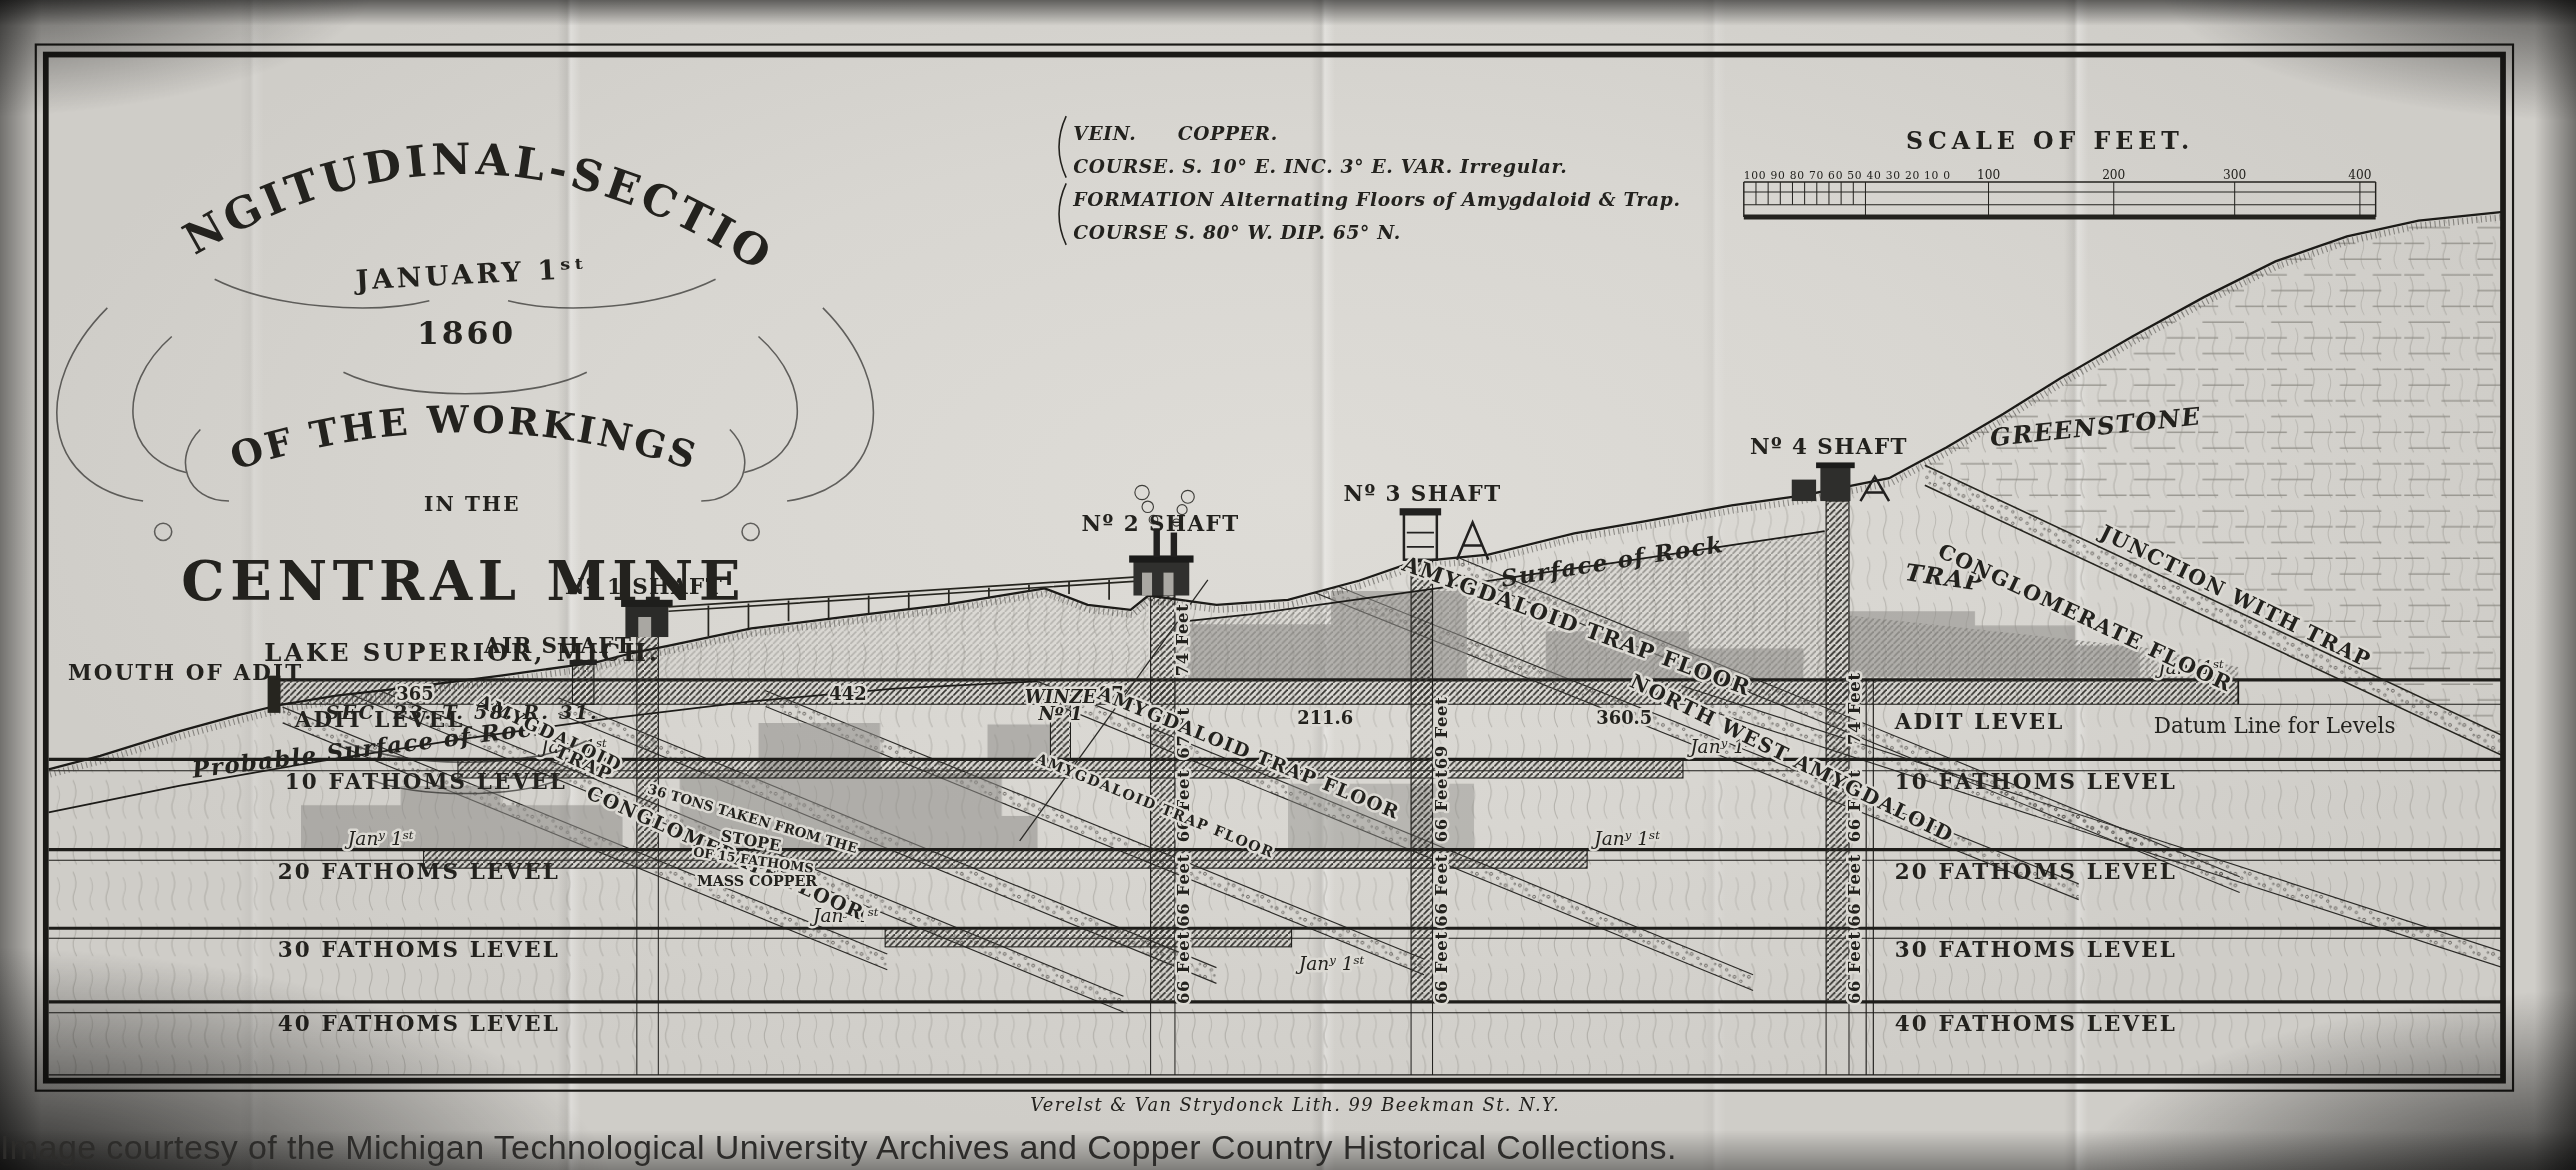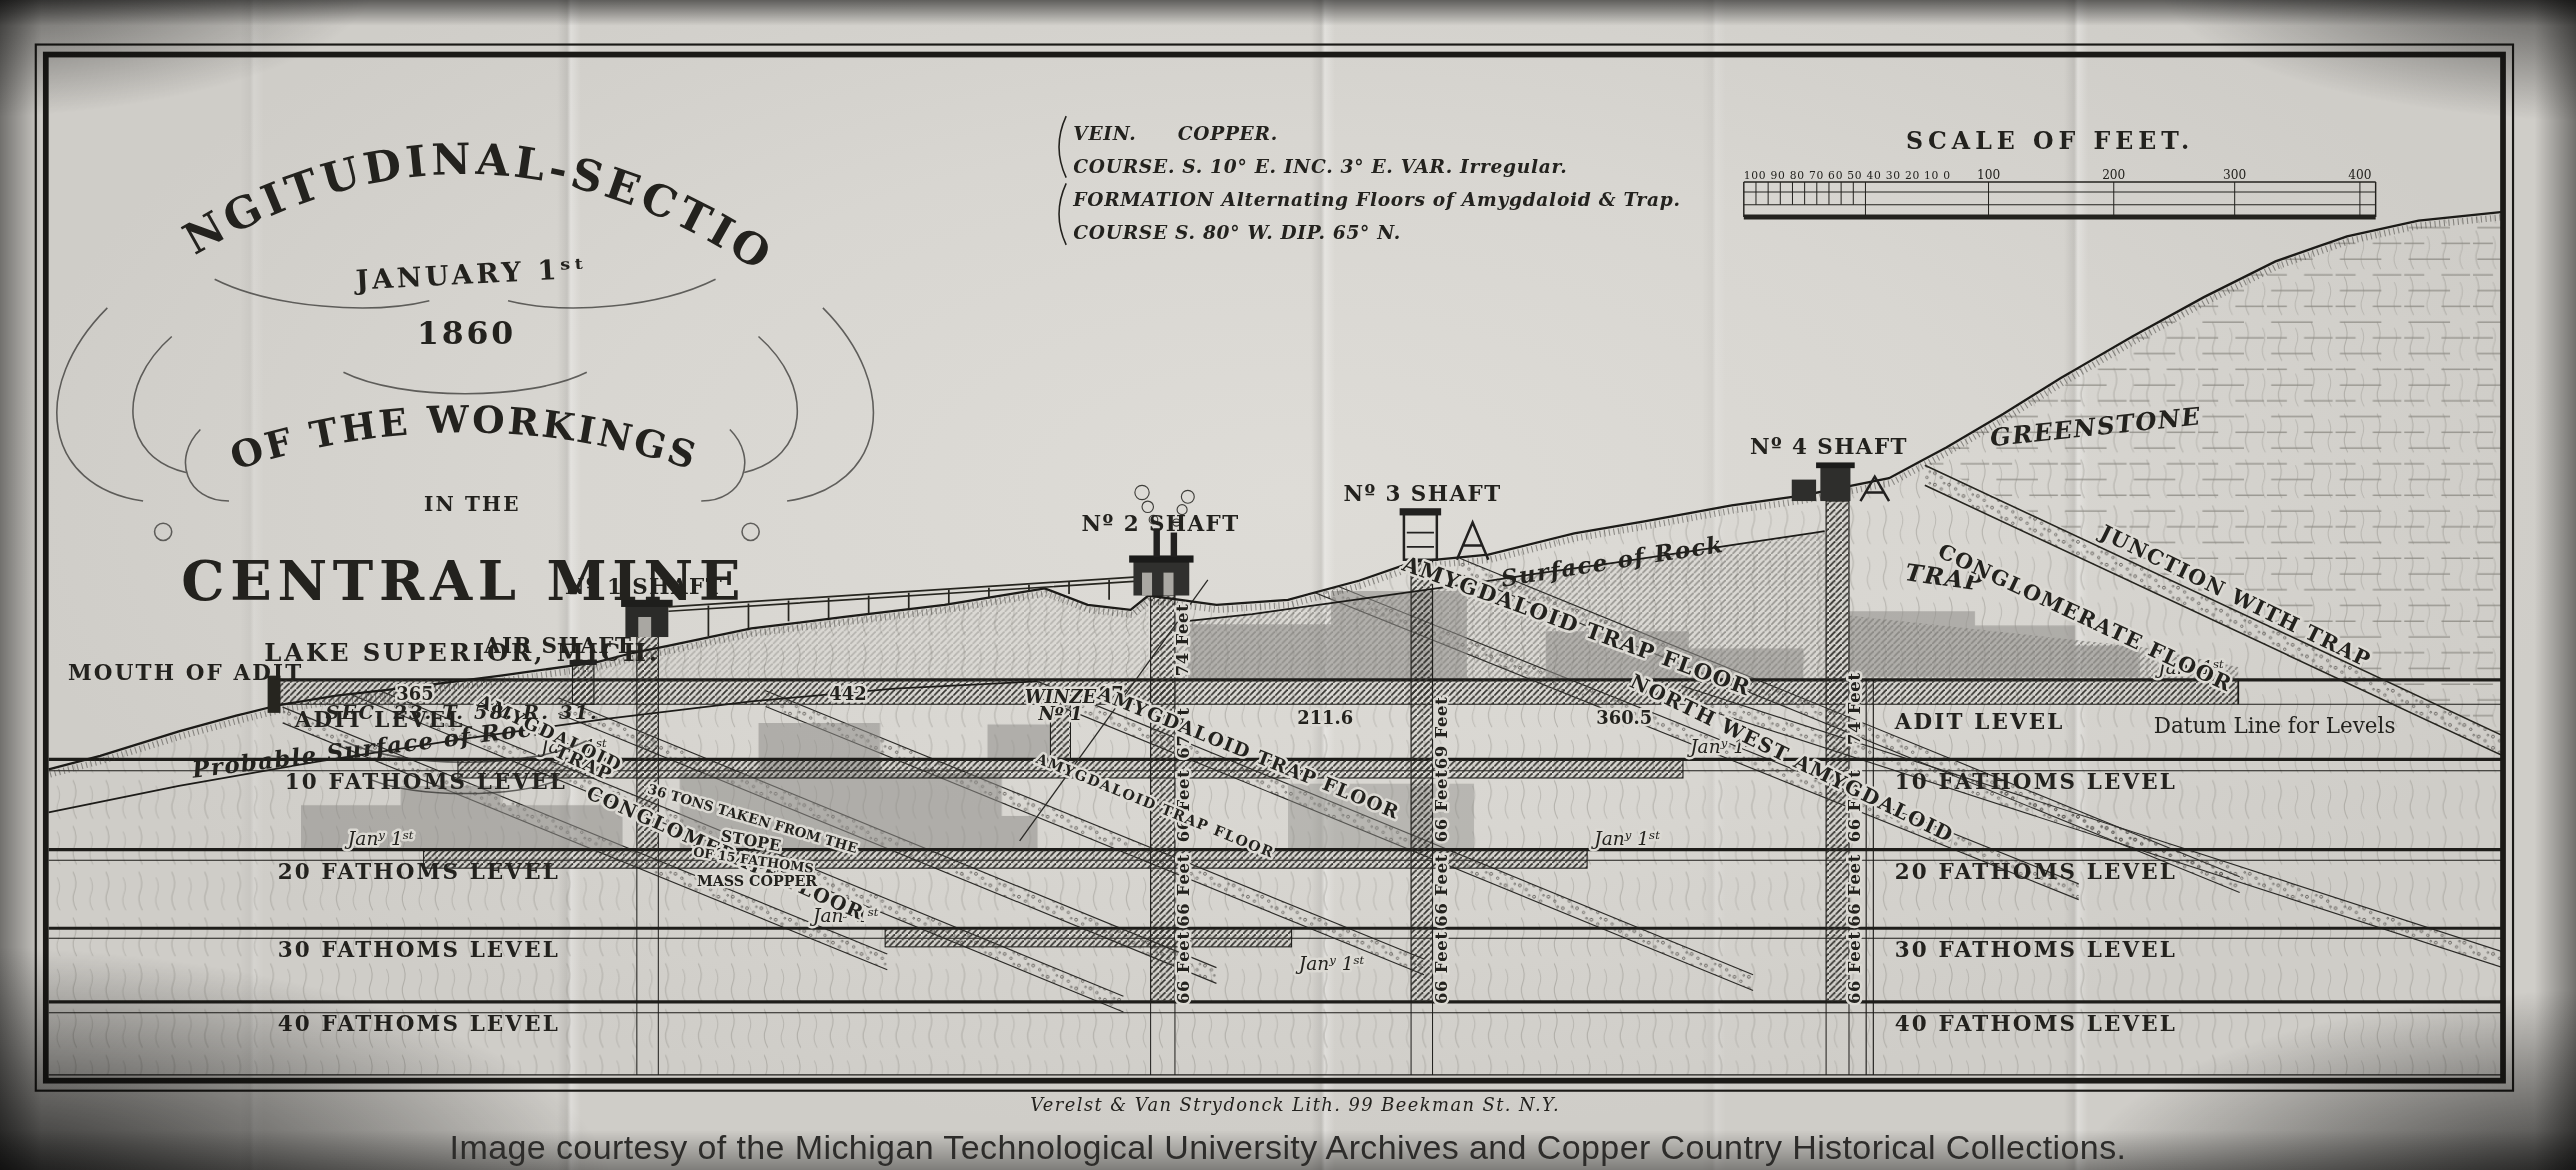--- a/index.html
+++ b/index.html
@@ -25,21 +25,21 @@
   svg text{font-family:"DejaVu Serif", serif;fill:#23221e;}
   .lvl{font-weight:bold;font-size:30px;letter-spacing:3px;}
   .shaftlbl{font-weight:bold;font-size:30px;letter-spacing:2px;}
   .jan{font-style:italic;font-size:26px;}
   .num{font-size:25px;font-weight:bold;}
   .feet{font-size:23px;font-weight:bold;letter-spacing:1px;}
   .geo{font-weight:bold;letter-spacing:2px;}
   .script{font-style:italic;font-size:32px;letter-spacing:2px;font-weight:bold;}
   .legend{font-style:italic;font-weight:bold;font-size:26px;letter-spacing:1px;}
   .halo{paint-order:stroke;stroke:#dbd9d3;stroke-width:7px;stroke-linejoin:round;}
-  .caption{position:absolute;left:0;right:0;bottom:4.3px;text-align:center;
+  .caption{position:absolute;left:0;right:0;bottom:4.3px;
        font-family:"Liberation Sans", sans-serif;font-weight:300;
        font-size:34px;letter-spacing:0.4px;color:#2d2c2a;}
 </style>
 </head>
 <body>
 
 <div class="paper"></div>
 <div class="crease faint" style="left:240px"></div>
 <div class="crease" style="left:557px"></div>
 <div class="crease" style="left:1311px"></div>

